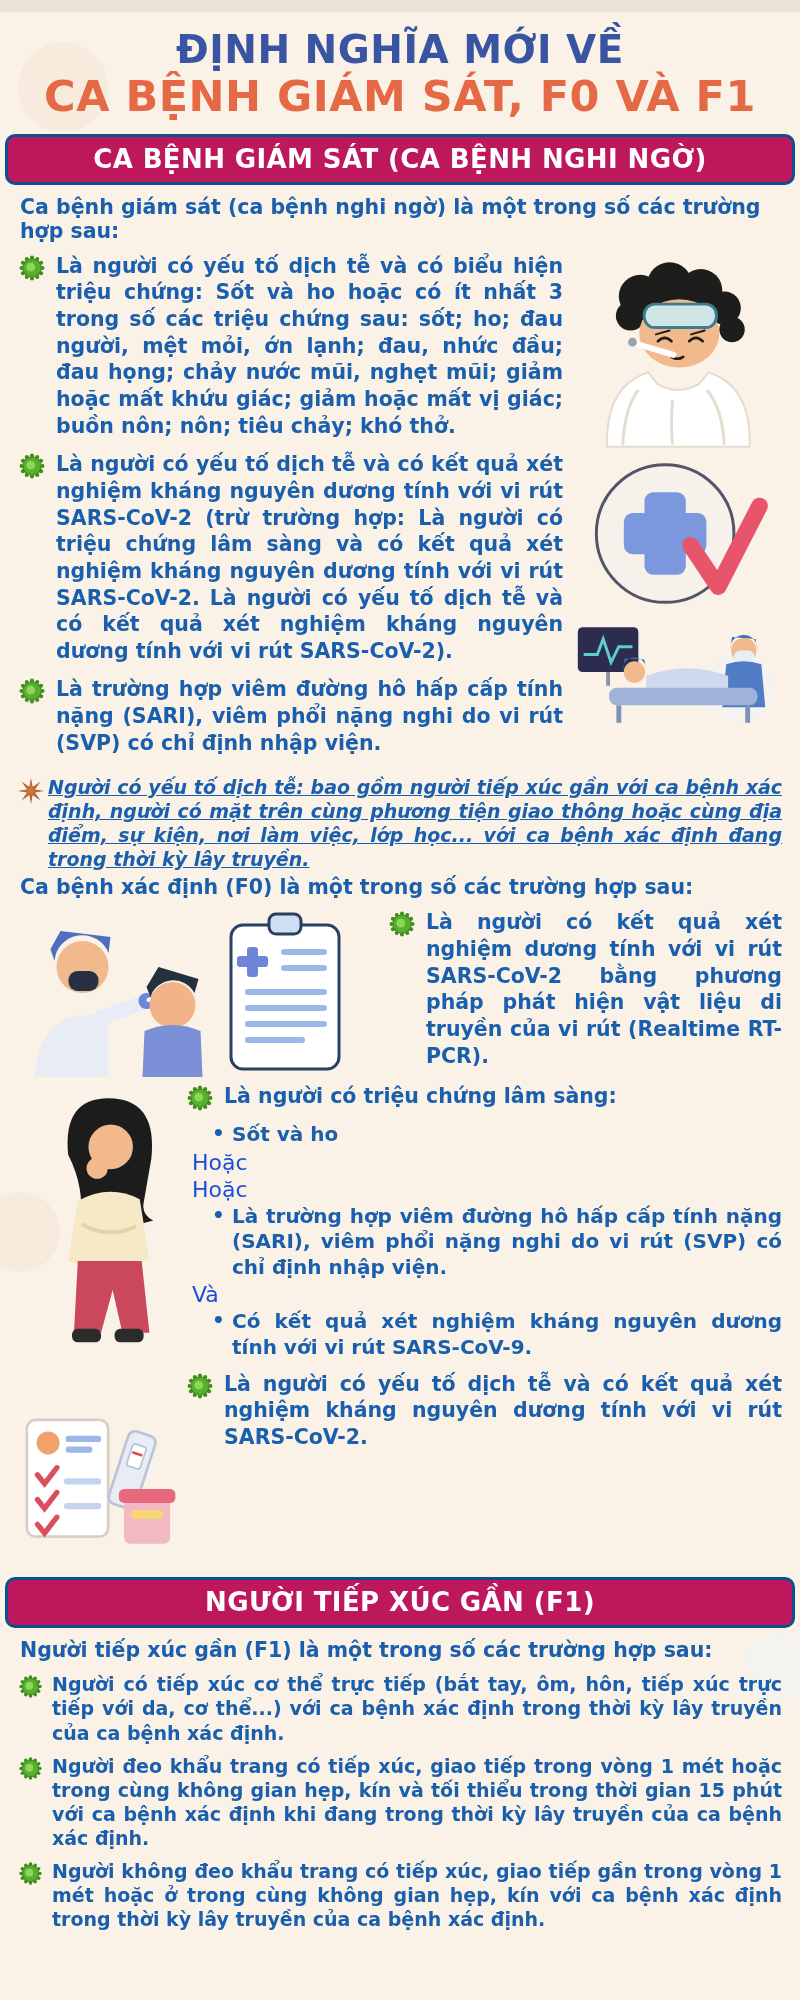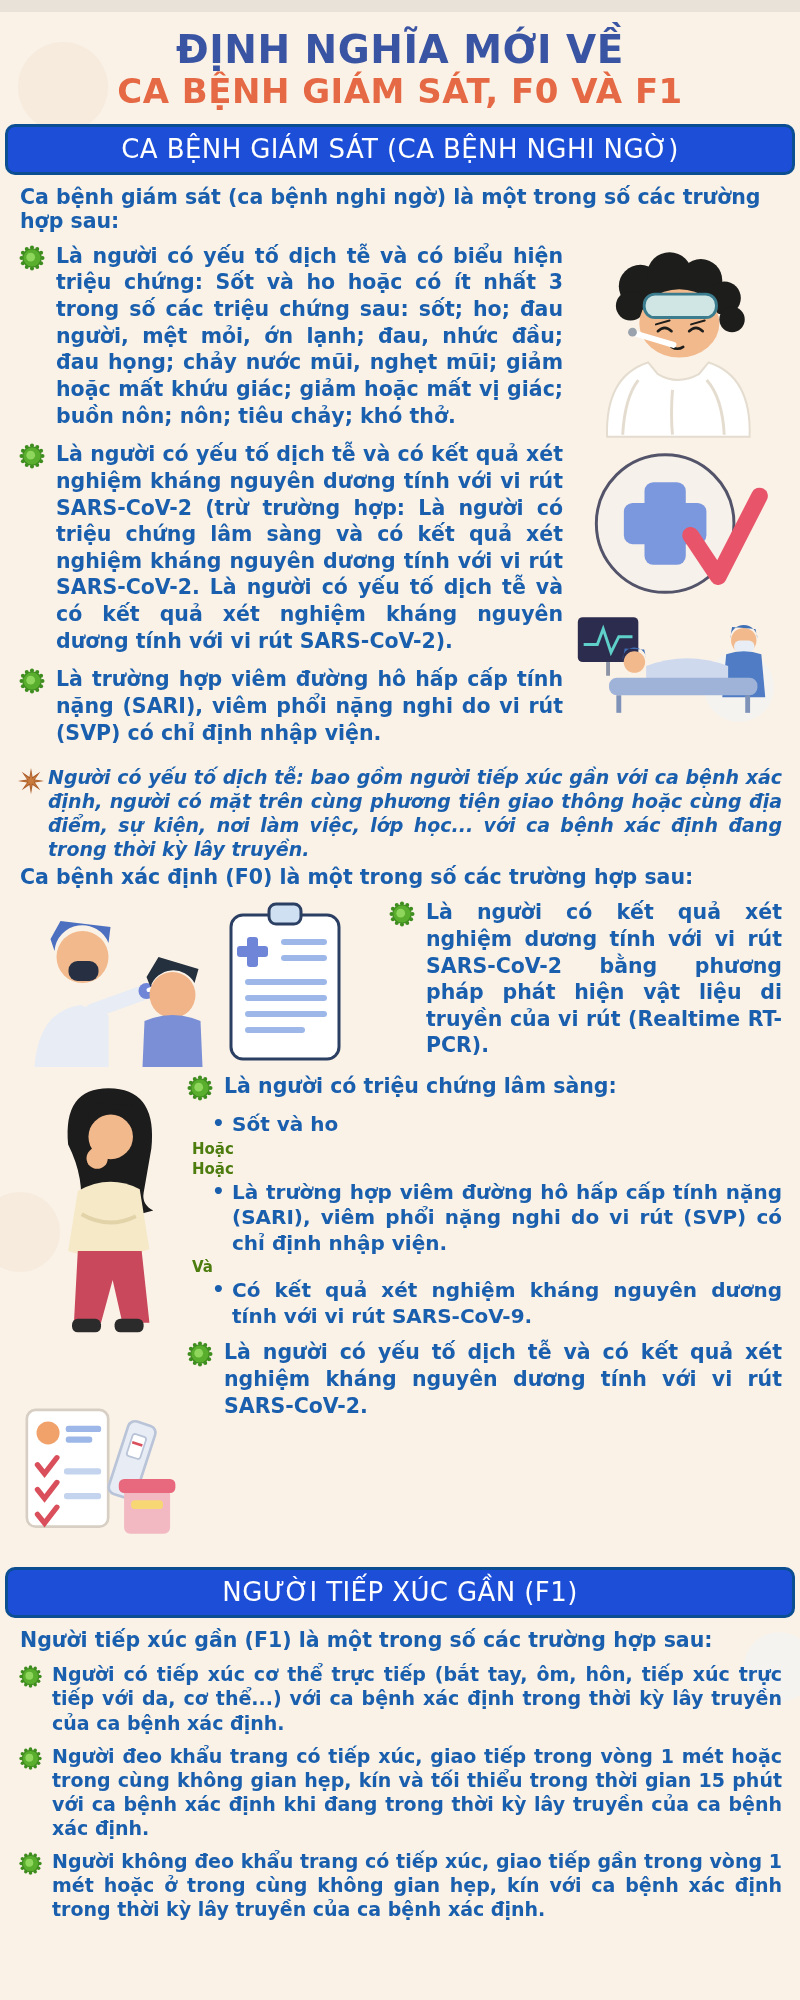--- a/index.html
+++ b/index.html
@@ -11,56 +11,56 @@
   }
   
   .blob{position:absolute;border-radius:50%;opacity:.45;}
   .b1{width:90px;height:90px;background:#f3e2d0;top:30px;left:18px;}
   .b2{width:70px;height:70px;background:#eef3fb;top:640px;right:26px;}
   .b3{width:80px;height:80px;background:#f3e2d0;top:1180px;left:-20px;}
   .b4{width:70px;height:70px;background:#eef3fb;top:1620px;right:-14px;}
 
   header{position:relative;text-align:center;padding-top:16px;line-height:1.12;}
   .title1{font-size:39px;font-weight:bold;color:#3a54a4;letter-spacing:.5px;}
-  .title2{font-size:34px;font-weight:bold;color:#e56944;letter-spacing:.5px;}
+  .title2{font-size:43px;font-weight:bold;color:#e56944;letter-spacing:.5px;}
 
   .bar{
-    position:relative;margin:14px 5px 10px 5px;background:#1d4ed8;
+    position:relative;margin:14px 5px 10px 5px;background:#be185d;
     border:3px solid #0c4e92;border-radius:10px;
-    text-align:center;color:#fff;font-weight:normal;font-size:26px;
+    text-align:center;color:#fff;font-weight:bold;font-size:26px;
     padding:7px 4px 8px 4px;letter-spacing:.4px;
   }
   .sect{position:relative;padding:0 18px;}
   .intro{font-size:20.5px;font-weight:bold;margin:4px 0 10px 2px;}
 
   
   .vb{position:relative;padding-left:38px;margin-bottom:12px;}
   .vb .virus{position:absolute;left:0;top:1px;width:28px;height:28px;}
   .vb p{margin:0;font-size:20.5px;font-weight:bold;line-height:1.3;text-align:justify;}
 
   .s1row{display:flex;}
   .s1left{width:545px;}
   .s1right{width:219px;display:flex;flex-direction:column;align-items:center;}
   .s1right svg{display:block;}
 
-  .note{position:relative;padding-left:30px;margin:8px 0 4px 0;}
+  .note{position:relative;padding-left:30px;margin:8px 0 4px 0;text-decoration:underline;}
   .note .star{position:absolute;left:-2px;top:0;width:30px;height:30px;}
   .note p{margin:0;font-size:19px;font-weight:bold;font-style:italic;line-height:1.25;text-align:justify;}
 
   
   .s2row1{display:flex;align-items:flex-start;margin-bottom:2px;}
   .s2figs{width:370px;display:flex;align-items:flex-start;}
   .s2b1{flex:1;}
   .s2row2{display:flex;}
   .s2left{width:168px;display:flex;flex-direction:column;align-items:center;}
   .s2right{flex:1;}
   .sub{margin:2px 0 2px 24px;padding-left:22px;position:relative;
        font-size:20px;font-weight:bold;line-height:1.28;text-align:justify;}
   .sub::before{content:"•";position:absolute;left:2px;top:-1px;}
-  .orword{color:#4d7c0f;font-size:15px;font-weight:bold;margin:2px 0 2px 6px;}
+  .orword{color:#1d4ed8;font-size:22px;font-weight:normal;margin:2px 0 2px 6px;}
 
   
   .f1 .vb{padding-left:34px;margin-bottom:9px;}
   .f1 .vb .virus{width:25px;height:25px;top:2px;}
   .f1 .vb p{font-size:19px;line-height:1.27;}
   figure{margin:0;}
 </style>
 </head>
 <body>
 

